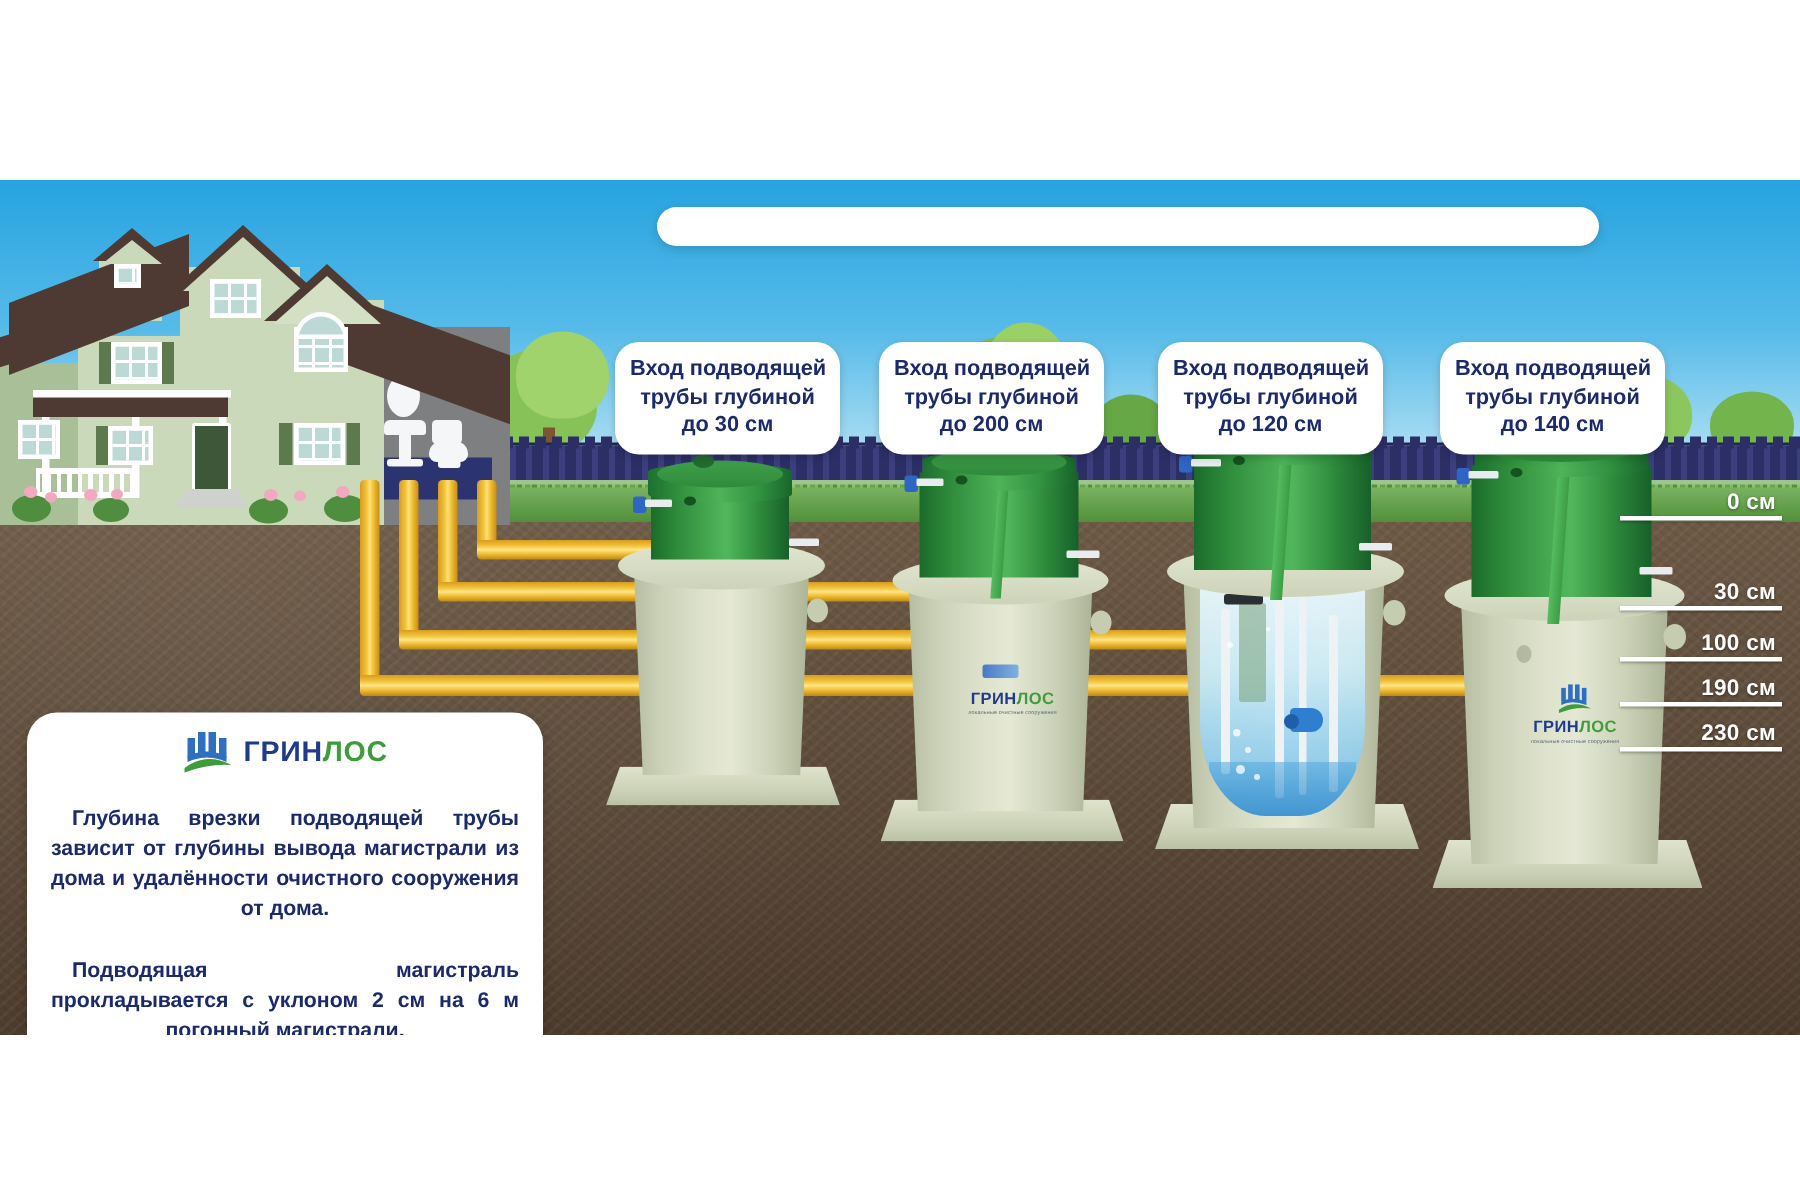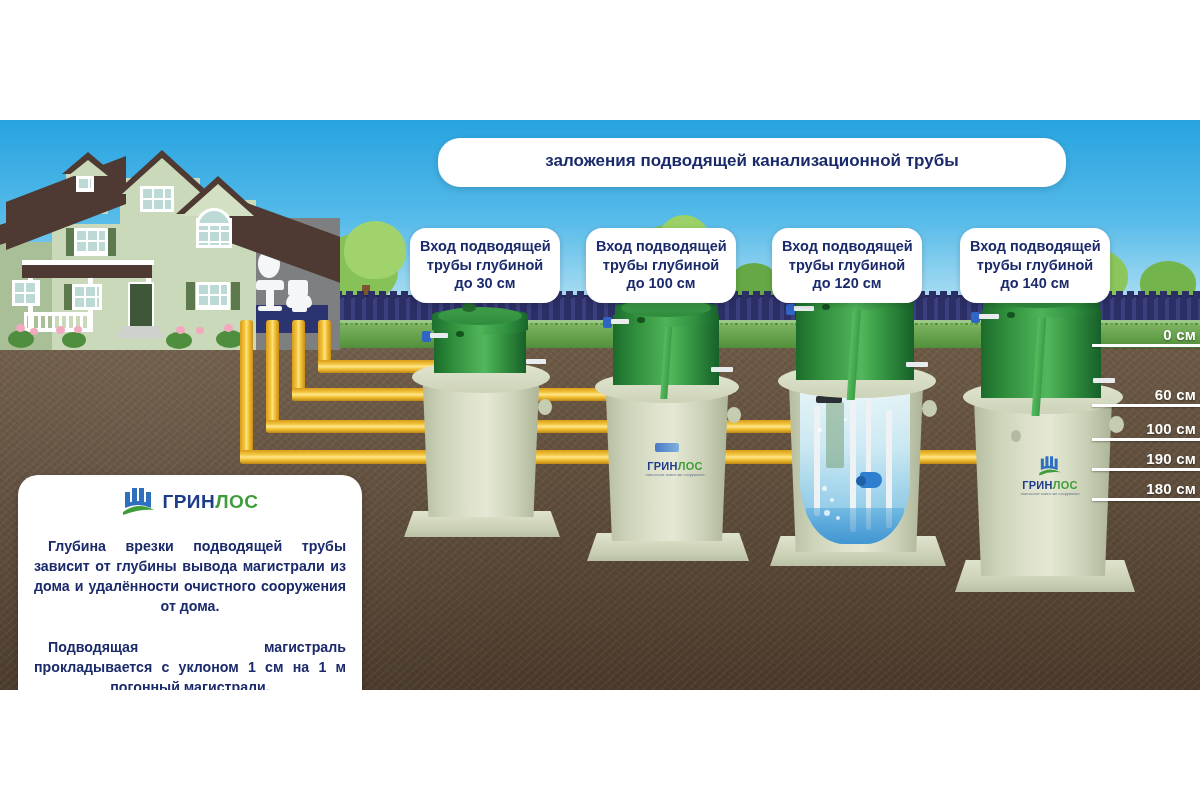--- a/index.html
+++ b/index.html
@@ -213,21 +213,21 @@
     box-shadow: 0 2px 7px rgba(0,0,0,.16);
     padding: 12px 22px 14px;
     text-align: center;
     color: #1b2a6b;
     font-weight: bold;
     font-size: 17px;
     line-height: 1.35;
   }
 
   
-  .depth-row { position: absolute; right: 0; width: 108px; }
+  .depth-row { position: absolute; right: 12px; width: 108px; }
   .depth-label {
     color: #ffffff;
     font-weight: bold;
     font-size: 15px;
     text-align: right;
     padding-right: 4px;
     text-shadow: 0 1px 2px rgba(0,0,0,.45);
     letter-spacing: .2px;
   }
   .depth-rule {
@@ -512,49 +512,48 @@
         </div>
         <div class="tank-logo-sub">локальные очистные сооружения</div>
       </div>
     </div>
 
     <div class="depth-row" style="top:206px;">
       <div class="depth-label">0 см</div>
       <div class="depth-rule"></div>
     </div>
     <div class="depth-row" style="top:266px;">
-      <div class="depth-label">60 см</div>
+      <div class="depth-label">30 см</div>
       <div class="depth-rule"></div>
     </div>
     <div class="depth-row" style="top:300px;">
       <div class="depth-label">100 см</div>
       <div class="depth-rule"></div>
     </div>
     <div class="depth-row" style="top:330px;">
       <div class="depth-label">190 см</div>
       <div class="depth-rule"></div>
     </div>
     <div class="depth-row" style="top:360px;">
-      <div class="depth-label">180 см</div>
+      <div class="depth-label">230 см</div>
       <div class="depth-rule"></div>
     </div>
 
     <div class="title-box">
-      <div>заложения подводящей канализационной трубы</div>
     </div>
 
     <div class="callout" style="left:410px; top:108px; width:150px;">
       <div>Вход подводящей</div>
       <div>трубы глубиной</div>
       <div>до 30 см</div>
     </div>
     <div class="callout" style="left:586px; top:108px; width:150px;">
       <div>Вход подводящей</div>
       <div>трубы глубиной</div>
-      <div>до 100 см</div>
+      <div>до 200 см</div>
     </div>
     <div class="callout" style="left:772px; top:108px; width:150px;">
       <div>Вход подводящей</div>
       <div>трубы глубиной</div>
       <div>до 120 см</div>
     </div>
     <div class="callout" style="left:960px; top:108px; width:150px;">
       <div>Вход подводящей</div>
       <div>трубы глубиной</div>
       <div>до 140 см</div>
@@ -571,18 +570,18 @@
             <path d="M4 16 Q17 10 30 16 L30 20 Q17 14 4 20 Z" fill="#2f6fc0"></path>
             <path d="M2 24 Q17 13 33 22 Q18 21 2 27 Z" fill="#3f9c3a"></path>
           </svg>
         </div>
         <div class="logo-text">
           <span class="logo-grin">ГРИН</span><span class="logo-los">ЛОС</span>
         </div>
       </div>
       <div class="info-text">
         <p>Глубина врезки подводящей трубы зависит от глубины вывода магистрали из дома и удалённости очистного сооружения от дома.</p>
-        <p>Подводящая магистраль прокладывается с уклоном 1 см на 1 м погонный магистрали.</p>
+        <p>Подводящая магистраль прокладывается с уклоном 2 см на 6 м погонный магистрали.</p>
       </div>
     </div>
 
   </div>
 </div>
 
 </body></html>

